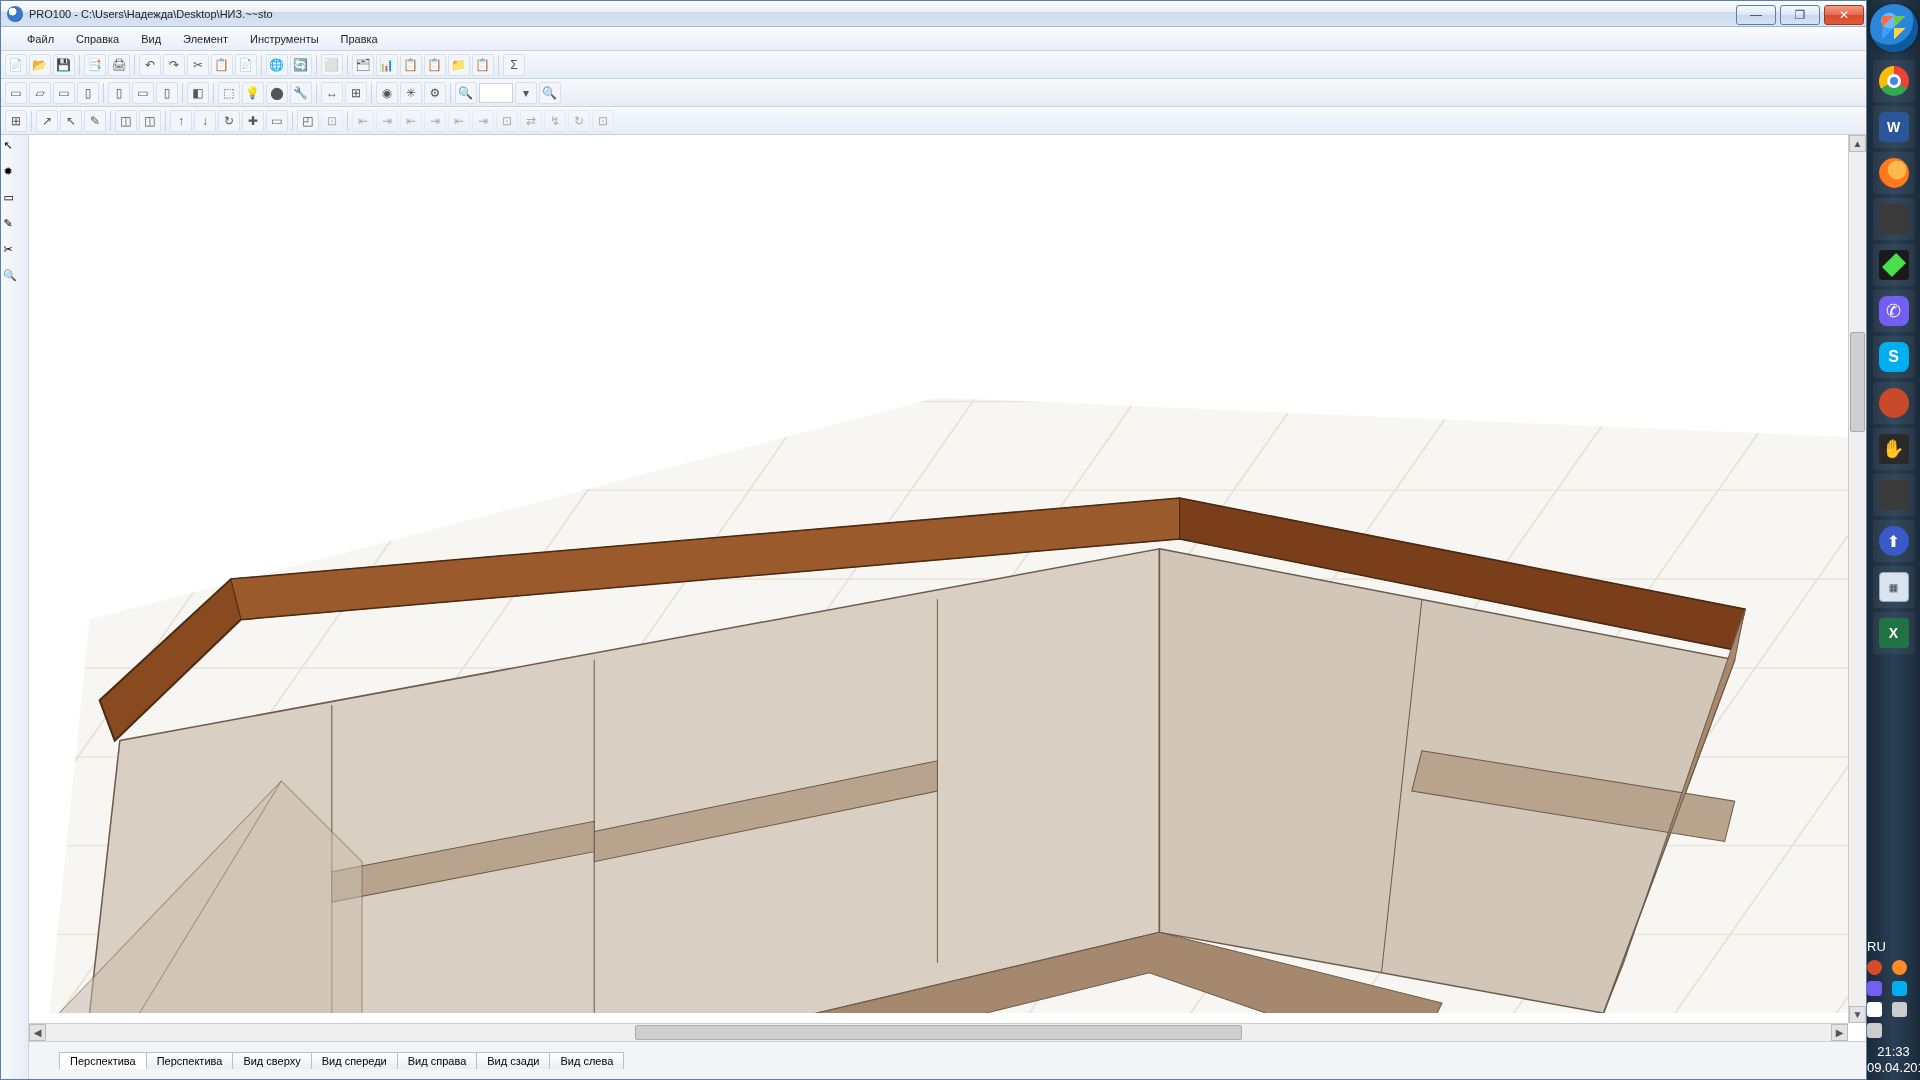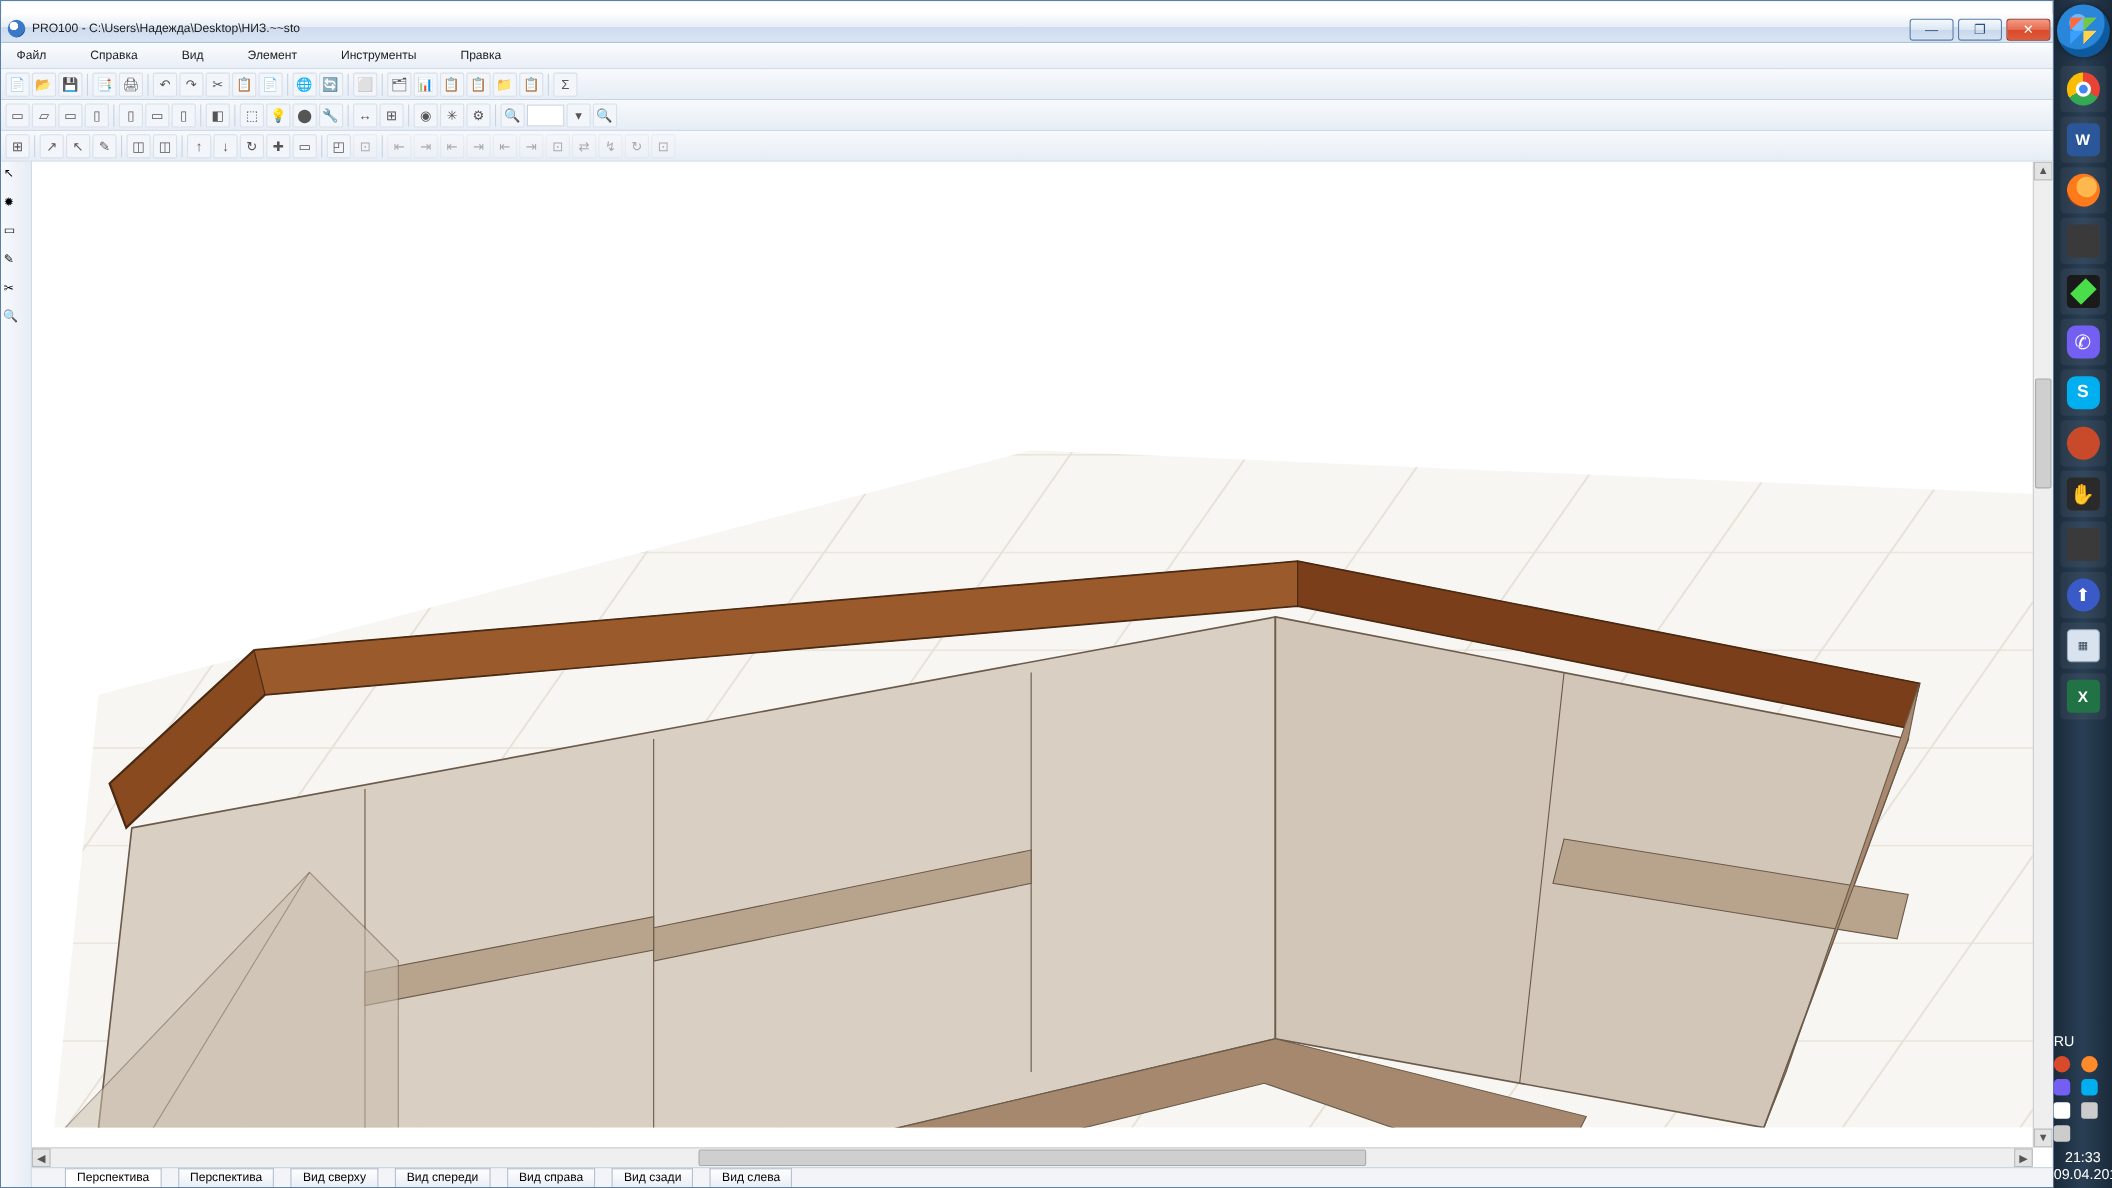--- a/index.html
+++ b/index.html
@@ -24,21 +24,20 @@
     background: #fff;
     display: flex; flex-direction: column;
     border: 1px solid #5a7fa8;
   }
   .titlebar {
     height: 26px;
     background: linear-gradient(180deg, #fdfdfe 0%, #e8eef6 45%, #cfdcee 46%, #d8e4f3 100%);
     border-bottom: 1px solid #9fb6d4;
     display: flex; align-items: center;
     padding-left: 6px;
-    margin-top: 12px;
   }
   .titlebar .app-icon {
     width: 16px; height: 16px; margin-right: 6px;
     background: radial-gradient(circle at 35% 35%, #fff 0 25%, #3a78c8 28% 70%, #1f4e8a 72% 100%);
     border-radius: 50%;
   }
   .titlebar .title-text { color: #222; }
   .win-controls { margin-left: auto; display: flex; }
   .win-btn {
     width: 40px; height: 20px; margin: 2px 2px 0 2px;
@@ -49,21 +48,21 @@
   }
   .win-btn.close {
     background: linear-gradient(180deg, #f49a86 0%, #e56a4e 50%, #d84a2a 51%, #e05a3a 100%);
     border-color: #a03a24; color: #fff;
   }
   .menubar {
     height: 24px;
     background: linear-gradient(180deg, #fafcfe 0%, #e9eff7 100%);
     border-bottom: 1px solid #c7d3e3;
     display: flex; align-items: center;
-    padding-left: 4px; gap: 20px;
+    padding-left: 16px; gap: 2px;
   }
   .menubar .menu-item { padding: 3px 10px; color: #222; }
   .toolbar {
     height: 28px;
     background: linear-gradient(180deg, #f7f9fc 0%, #e7edf5 100%);
     border-bottom: 1px solid #c7d3e3;
     display: flex; align-items: center;
     padding-left: 4px; gap: 2px;
   }
   .toolbar .tb-btn {
@@ -104,22 +103,22 @@
     position: absolute; left: 0; right: 18px; bottom: 0; height: 18px;
     background: #efefef; border-top:1px solid #ccc;
     display:flex;
   }
   .sb-btn { width:17px; height:17px; background:#e3e3e3; border:1px solid #bbb; display:flex;align-items:center;justify-content:center;font-size:10px;color:#555;}
   .sb-track-v { flex:1; position:relative; }
   .sb-track-h { flex:1; position:relative; }
   .sb-thumb-v { position:absolute; left:1px; right:1px; top:180px; height:100px; background:#cfcfcf; border:1px solid #aaa; border-radius:2px; }
   .sb-thumb-h { position:absolute; top:1px; bottom:1px; left:33%; width:34%; background:#cfcfcf; border:1px solid #aaa; border-radius:2px; }
   .view-tabs {
-    height: 18px; background: #f2f4f7; border-top: 1px solid #c7d3e3;
-    display: flex; align-items: center; padding-left: 30px; gap: 16px;
+    height: 38px; background: #f2f4f7; border-top: 1px solid #c7d3e3;
+    display: flex; align-items: center; padding-left: 30px; gap: 0;
   }
   .view-tabs .vtab {
     padding: 2px 10px; border:1px solid #b6c1d0; border-bottom:none;
     background: linear-gradient(180deg,#fefefe 0,#e9eef5 100%);
     margin-right:-1px; font-size:11px;
   }
   .view-tabs .vtab.active { background:#fff; font-weight:normal; }
   
   .win-taskbar {
     position: absolute; right: 0; top: 0; bottom: 0; width: 53px;

